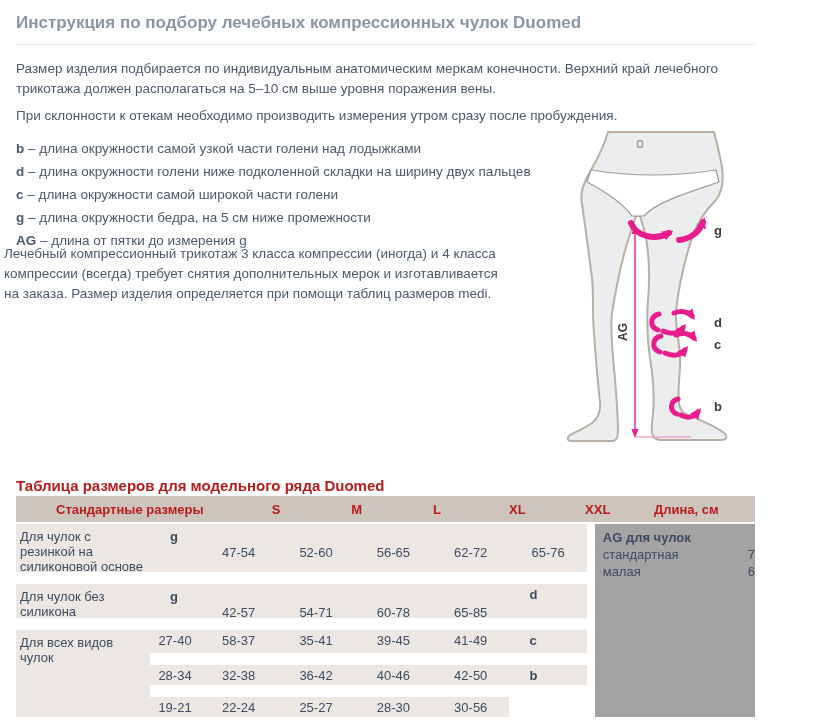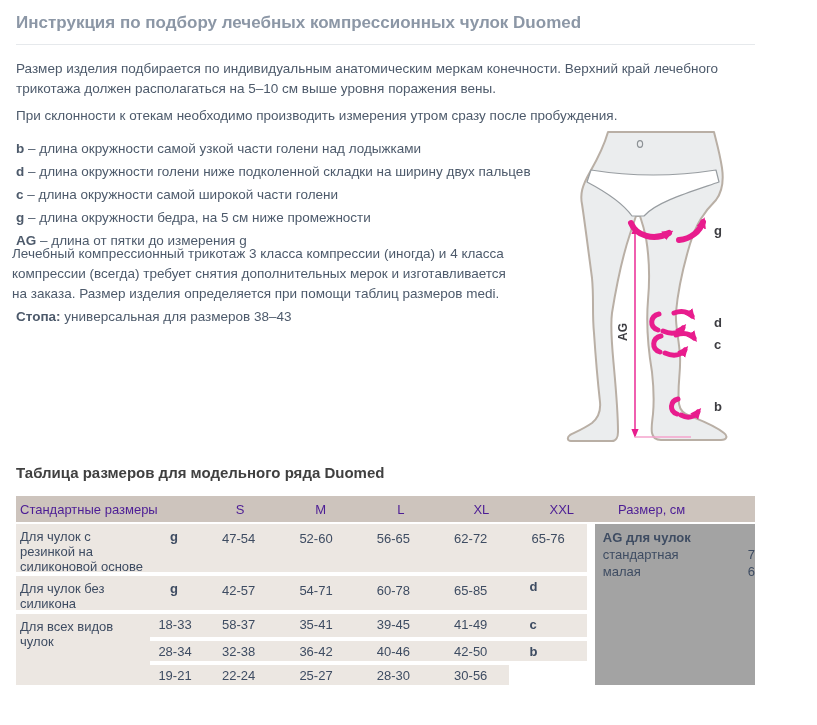--- a/index.html
+++ b/index.html
@@ -4,54 +4,54 @@
 <style>
   html,body{margin:0;padding:0;background:#fff;}
   body{font-family:"Liberation Sans","DejaVu Sans",sans-serif;color:#4d5a6b;}
   .page{position:relative;width:755px;height:725px;background:#fff;overflow:hidden;}
 
   .abs{position:absolute;}
 
   
   .page-title{left:16px;top:13px;font-size:17px;font-weight:bold;color:#8c97a6;}
   .divider{left:16px;top:44px;width:785px;height:0;border-top:1px solid #e6e9ec;}
-  .h2{left:16px;top:464px;font-size:15px;font-weight:bold;color:#404040;}
+  .h2{left:16px;top:477px;font-size:15px;font-weight:bold;color:#b91c1c;}
 
   
   .para{font-size:13.5px;line-height:20px;color:#4d5a6b;}
   .p1{left:16px;top:59px;width:752px;}
   .p2{left:16px;top:106px;width:752px;}
-  .p3{left:12px;top:244px;width:505px;}
+  .p3{left:4px;top:244px;width:505px;}
   .pfoot{left:16px;top:307px;width:505px;}
   .blbl{font-weight:bold;}
 
   
   .mlist{left:16px;top:137px;width:520px;font-size:13.5px;}
   .mitem{line-height:23px;white-space:nowrap;}
   .mkey{font-weight:bold;}
 
   
   .figure{left:528px;top:128px;width:240px;height:320px;}
 
   
   .tblwrap{left:16px;top:496px;width:785px;font-size:13px;color:#3e4c62;}
   .thead{display:grid;grid-template-columns:134px 50px repeat(5,80.4px) 8px 1fr;
-         height:26px;background:#cdc4bd;align-items:center;color:#4c1d95;font-weight:normal;}
+         height:26px;background:#cdc4bd;align-items:center;color:#b91c1c;font-weight:bold;padding-left:36px;}
   .thead .hc0{grid-column:1 / span 2;padding-left:4px;}
   .thead .hsz{text-align:center;}
   .thead .hlen{padding-left:8px;}
   .tbody{display:flex;margin-top:2px;align-items:stretch;}
   .tmain{display:grid;grid-template-columns:134px 50px repeat(5,1fr);
-         grid-template-rows:48px 34px 23px 20px 20px;row-gap:4px;width:586px;}
+         grid-template-rows:48px 34px 23px 20px 20px;row-gap:12px;width:586px;}
   .cell{background:#ece7e2;}
   .ccat{padding:5px 6px 0 4px;line-height:15px;}
   .cspan{grid-row:3 / span 3;grid-column:1;}
   .clet{padding:5px 0 0 20px;font-weight:bold;}
   .clet.sm{padding-top:3px;}
-  .cval{padding-top:7px;text-align:center;}
+  .cval{padding-top:21px;text-align:center;}
   .cval.sm{padding-top:3px;}
   .tlen{width:183px;margin-left:8px;background:#a3a3a3;padding:5px 20px 0 8px;}
   .tlen .ltitle{font-weight:bold;line-height:17px;}
   .lrow{display:flex;justify-content:space-between;line-height:17px;}
 </style>
 </head>
 <body>
 
 <div class="page">
 
@@ -63,24 +63,20 @@
 
   <div class="abs mlist">
     <div class="mitem"><span class="mkey">b</span> <span>– длина окружности самой узкой части голени над лодыжками</span></div>
     <div class="mitem"><span class="mkey">d</span> <span>– длина окружности голени ниже подколенной складки на ширину двух пальцев</span></div>
     <div class="mitem"><span class="mkey">c</span> <span>– длина окружности самой широкой части голени</span></div>
     <div class="mitem"><span class="mkey">g</span> <span>– длина окружности бедра, на 5 см ниже промежности</span></div>
     <div class="mitem"><span class="mkey">AG</span> <span>– длина от пятки до измерения g</span></div>
   </div>
 
   <div class="abs para p3">Лечебный компрессионный трикотаж 3 класса компрессии (иногда) и 4 класса компрессии (всегда) требует снятия дополнительных мерок и изготавливается на заказа. Размер изделия определяется при помощи таблиц размеров medi.</div>
-  <div class="abs para pfoot">
-    <span class="blbl">Стопа:</span>
-    <span>универсальная для размеров 38–43</span>
-  </div>
 
   <div class="abs figure">
     <svg width="240" height="320" viewBox="0 0 240 320">
       <defs>
         <marker id="ah" markerUnits="userSpaceOnUse" markerWidth="11" markerHeight="11" refX="6" refY="5" orient="auto">
           <path d="M0,0 L11,5 L0,10 Z" fill="#e81c8d"></path>
         </marker>
       </defs>
 
       <path d="M 80,4
@@ -162,21 +158,21 @@
 
   <div class="abs tblwrap">
     <div class="thead">
       <div class="hc0">Стандартные размеры</div>
       <div class="hsz">S</div>
       <div class="hsz">M</div>
       <div class="hsz">L</div>
       <div class="hsz">XL</div>
       <div class="hsz">XXL</div>
       <div></div>
-      <div class="hlen">Размер, см</div>
+      <div class="hlen">Длина, см</div>
     </div>
     <div class="tbody">
       <div class="tmain">
 
         <div class="cell ccat">Для чулок с резинкой на силиконовой основе</div>
         <div class="cell clet">g</div>
         <div class="cell cval">47-54</div>
         <div class="cell cval">52-60</div>
         <div class="cell cval">56-65</div>
         <div class="cell cval">62-72</div>
@@ -184,21 +180,21 @@
 
         <div class="cell ccat">Для чулок без силикона</div>
         <div class="cell clet">g</div>
         <div class="cell cval">42-57</div>
         <div class="cell cval">54-71</div>
         <div class="cell cval">60-78</div>
         <div class="cell cval">65-85</div>
 
         <div class="cell ccat cspan">Для всех видов чулок</div>
         <div class="cell clet sm">d</div>
-        <div class="cell cval sm">18-33</div>
+        <div class="cell cval sm">27-40</div>
         <div class="cell cval sm">58-37</div>
         <div class="cell cval sm">35-41</div>
         <div class="cell cval sm">39-45</div>
         <div class="cell cval sm">41-49</div>
         <div class="cell clet sm">c</div>
         <div class="cell cval sm">28-34</div>
         <div class="cell cval sm">32-38</div>
         <div class="cell cval sm">36-42</div>
         <div class="cell cval sm">40-46</div>
         <div class="cell cval sm">42-50</div>

